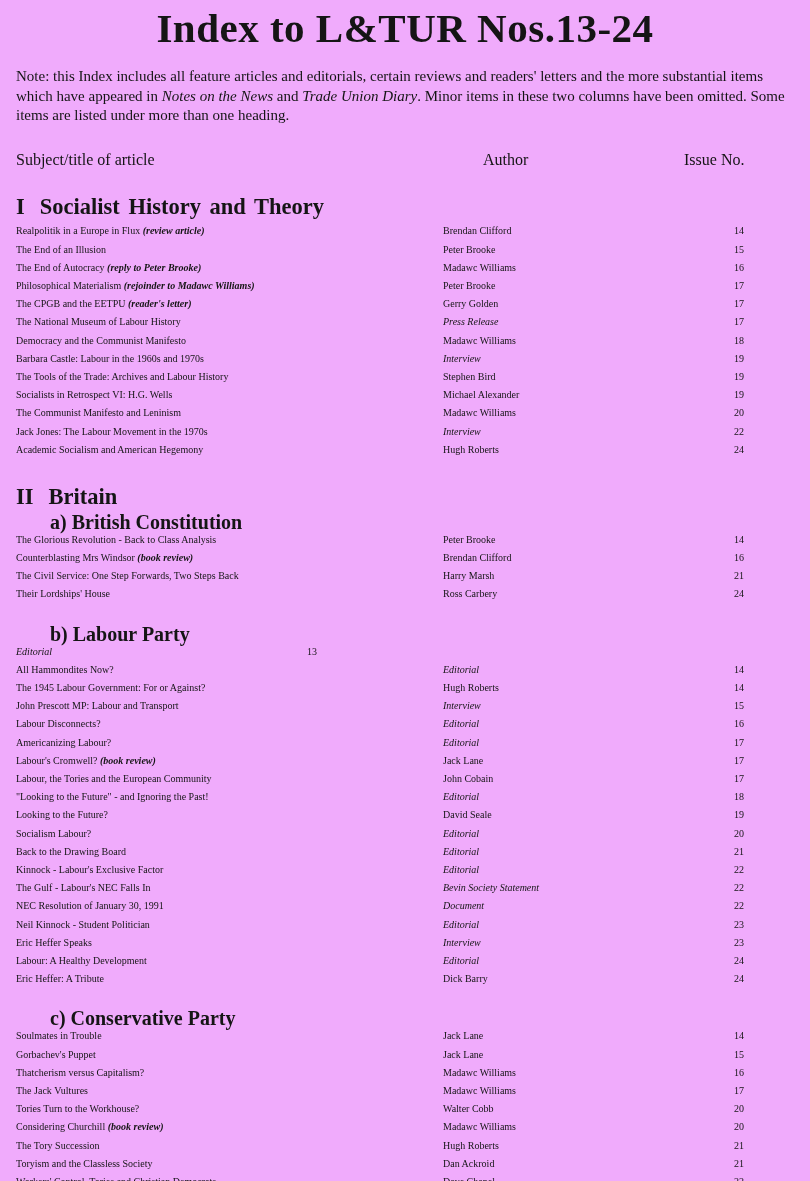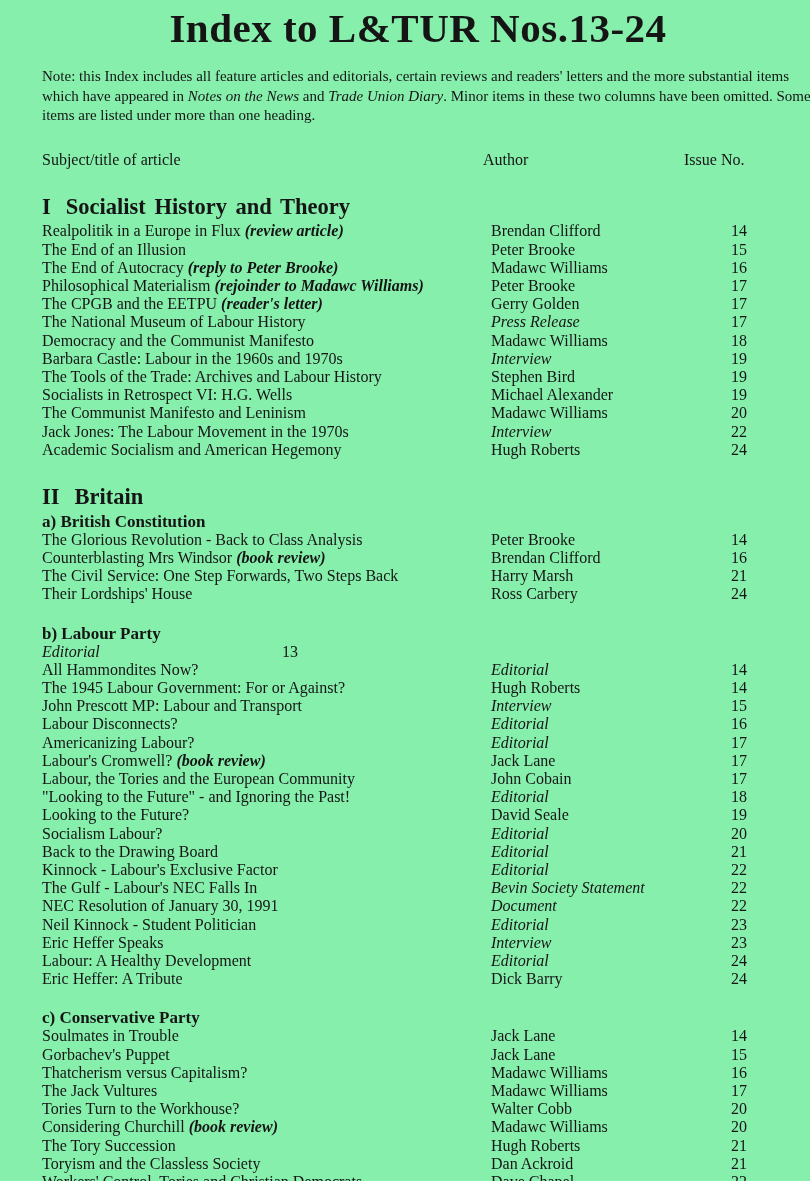--- a/index.html
+++ b/index.html
@@ -1,23 +1,23 @@
 <!DOCTYPE html>
 <html><head>
 <meta charset="utf-8">
 <style>
   html, body { margin: 0; padding: 0; background: #ffffff; }
   .page {
     width: 810px;
     height: 1181px;
     box-sizing: border-box;
-    background: #86efac;
+    background: #f0abfc;
     color: #151515;
     font-family: "Liberation Serif", serif;
-    padding: 4px 16px 0 42px;
+    padding: 4px 16px 0 16px;
     overflow: hidden;
     position: relative;
   }
   .doc-title {
     text-align: center;
     font-size: 41px;
     font-weight: bold;
     letter-spacing: 0.5px;
     margin: 2px 0 0 0;
     line-height: 1.1;
@@ -41,31 +41,33 @@
   .section-heading {
     font-size: 22.5px;
     font-weight: bold;
     margin-top: 26px;
     margin-bottom: 3px;
     word-spacing: 3px;
     line-height: 1.1;
   }
   .section-heading .sec-num { margin-right: 15px; }
   .group-label {
-    font-size: 17px;
+    font-size: 20px;
     font-weight: bold;
     line-height: 18px;
     margin-top: 0;
+    margin-left: 34px;
   }
   .group { margin-top: 0; }
   .group.spaced { margin-top: 21px; }
   .row {
     display: flex;
-    font-size: 16px;
+    font-size: 10px;
     line-height: 18.2px;
+    gap: 48px;
   }
   .cell-title { flex: 1; padding-right: 6px; }
   .cell-title .tnote { font-weight: bold; font-style: italic; }
   .cell-author { width: 193px; }
   .cell-author.ital { font-style: italic; }
   .cell-issue { width: 110px; text-align: center; }
   .sec-2 { margin-top: 0; }
   .sections { display: block; }
 </style>
 </head>

